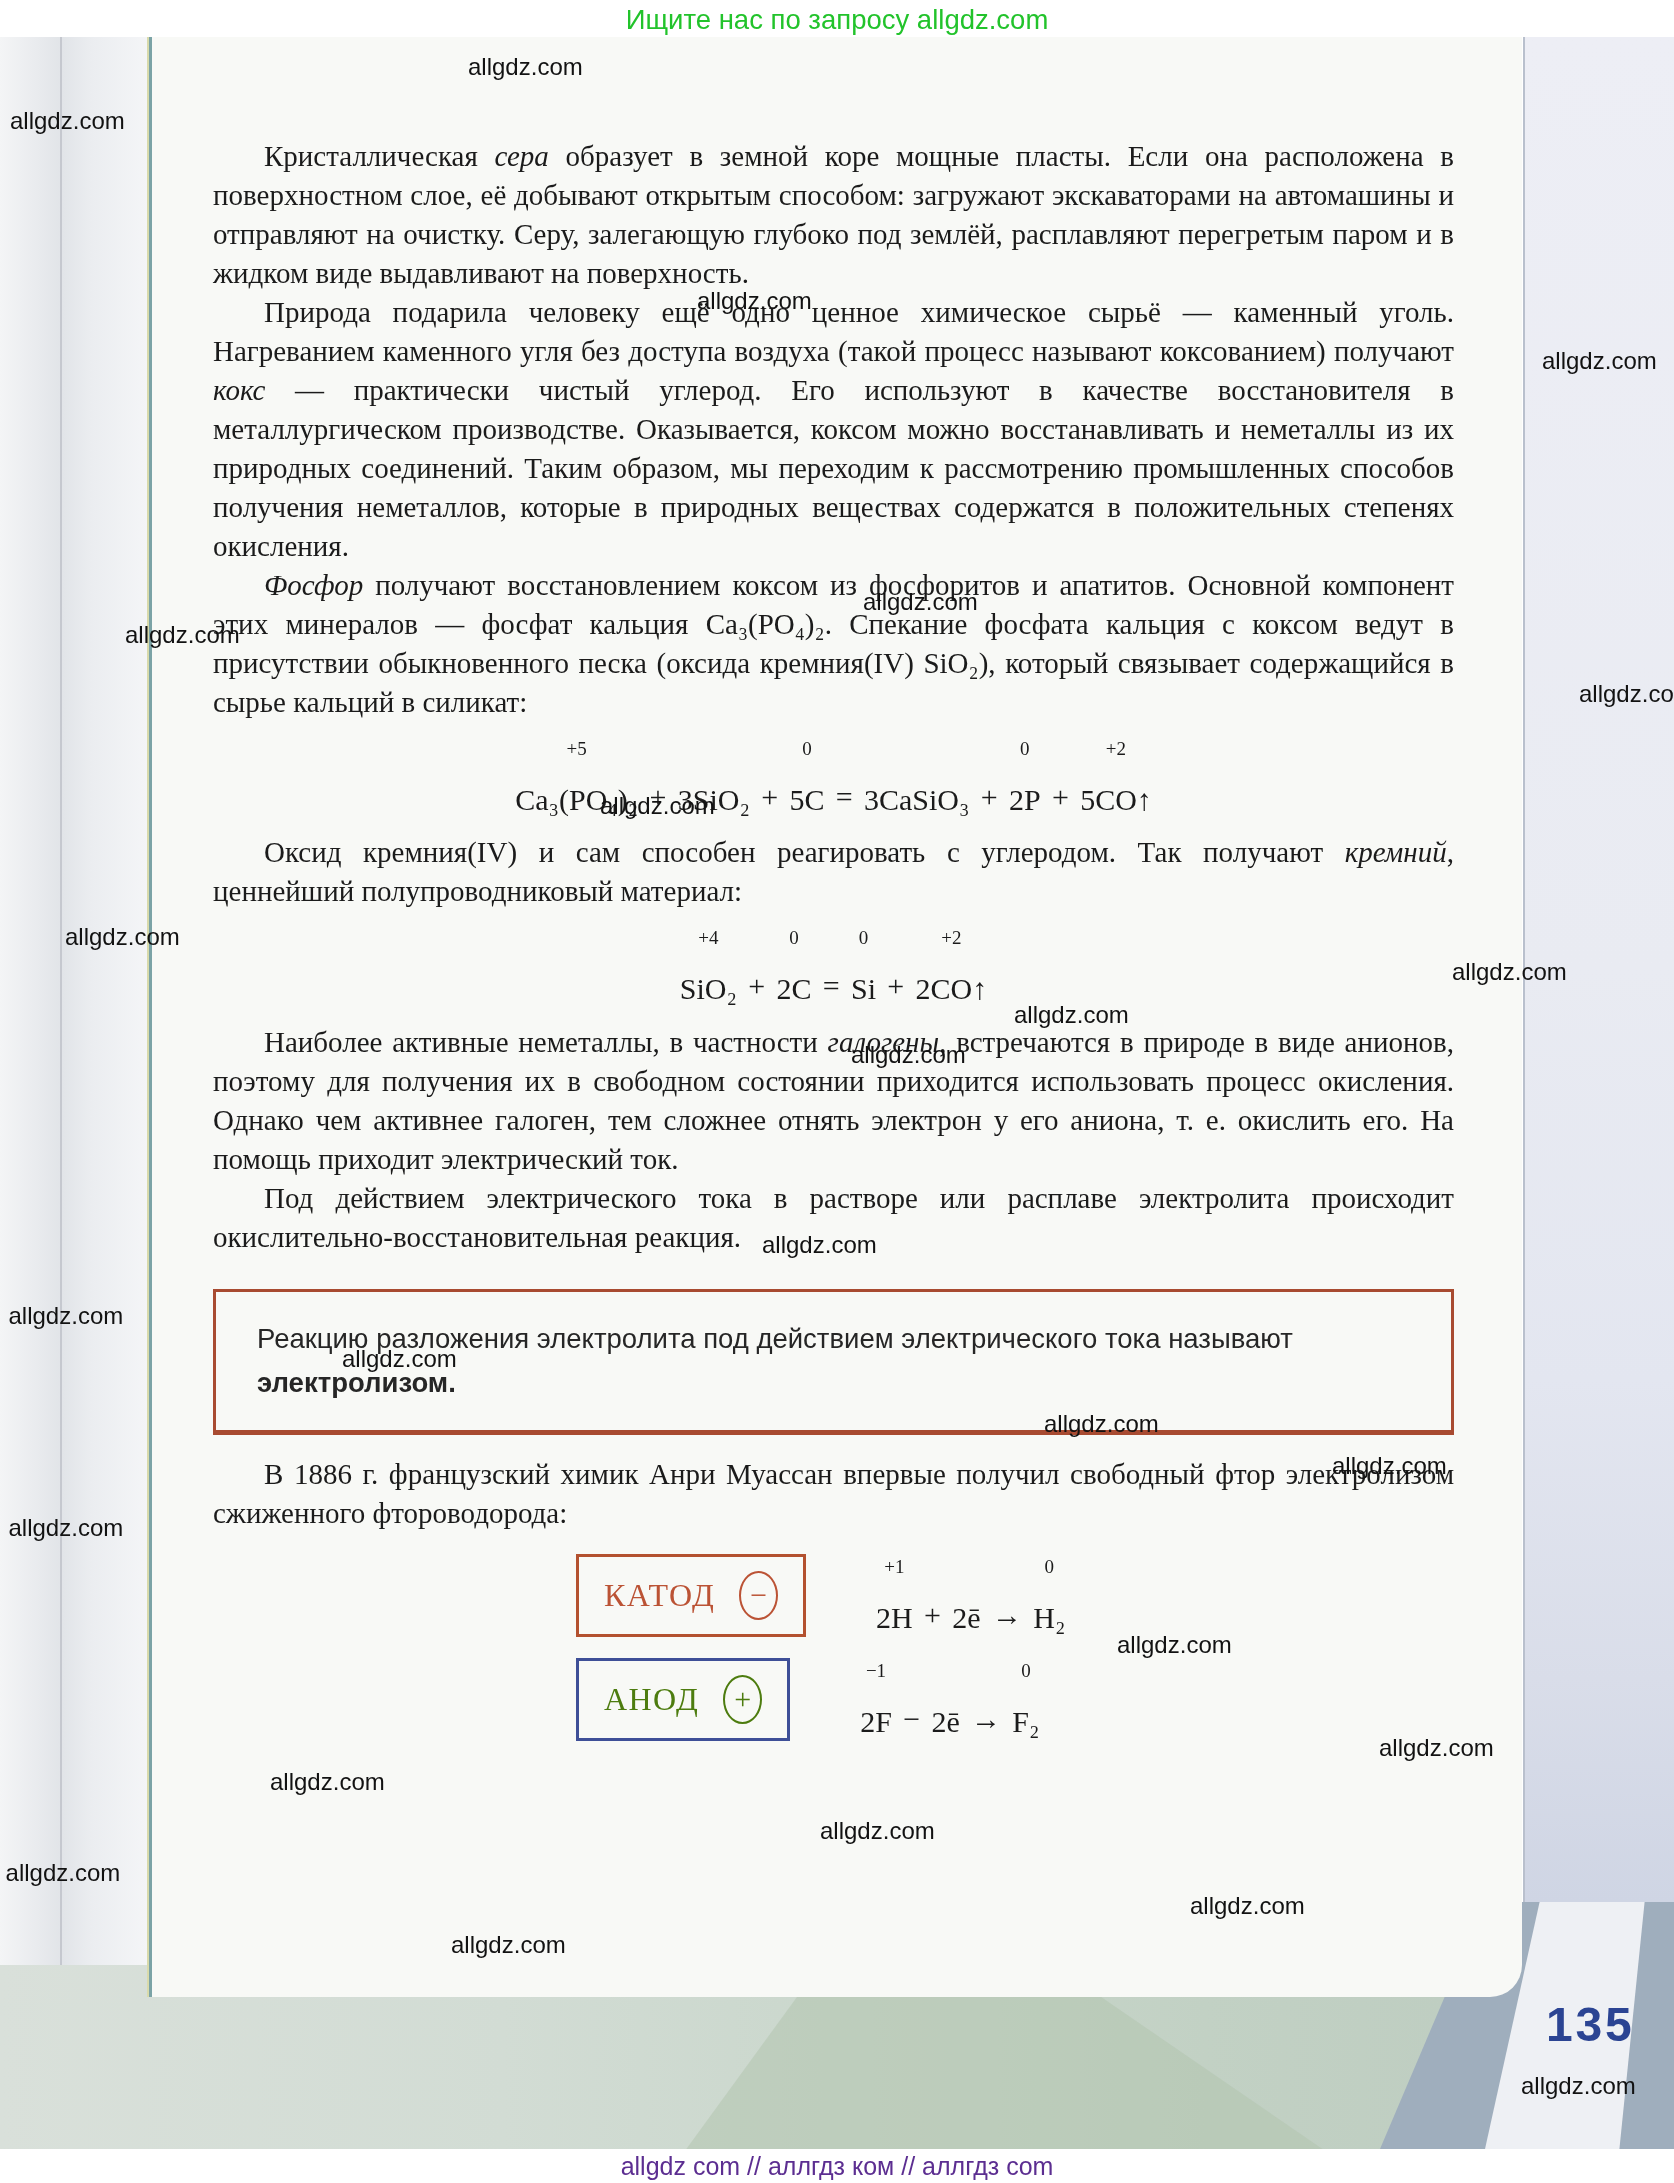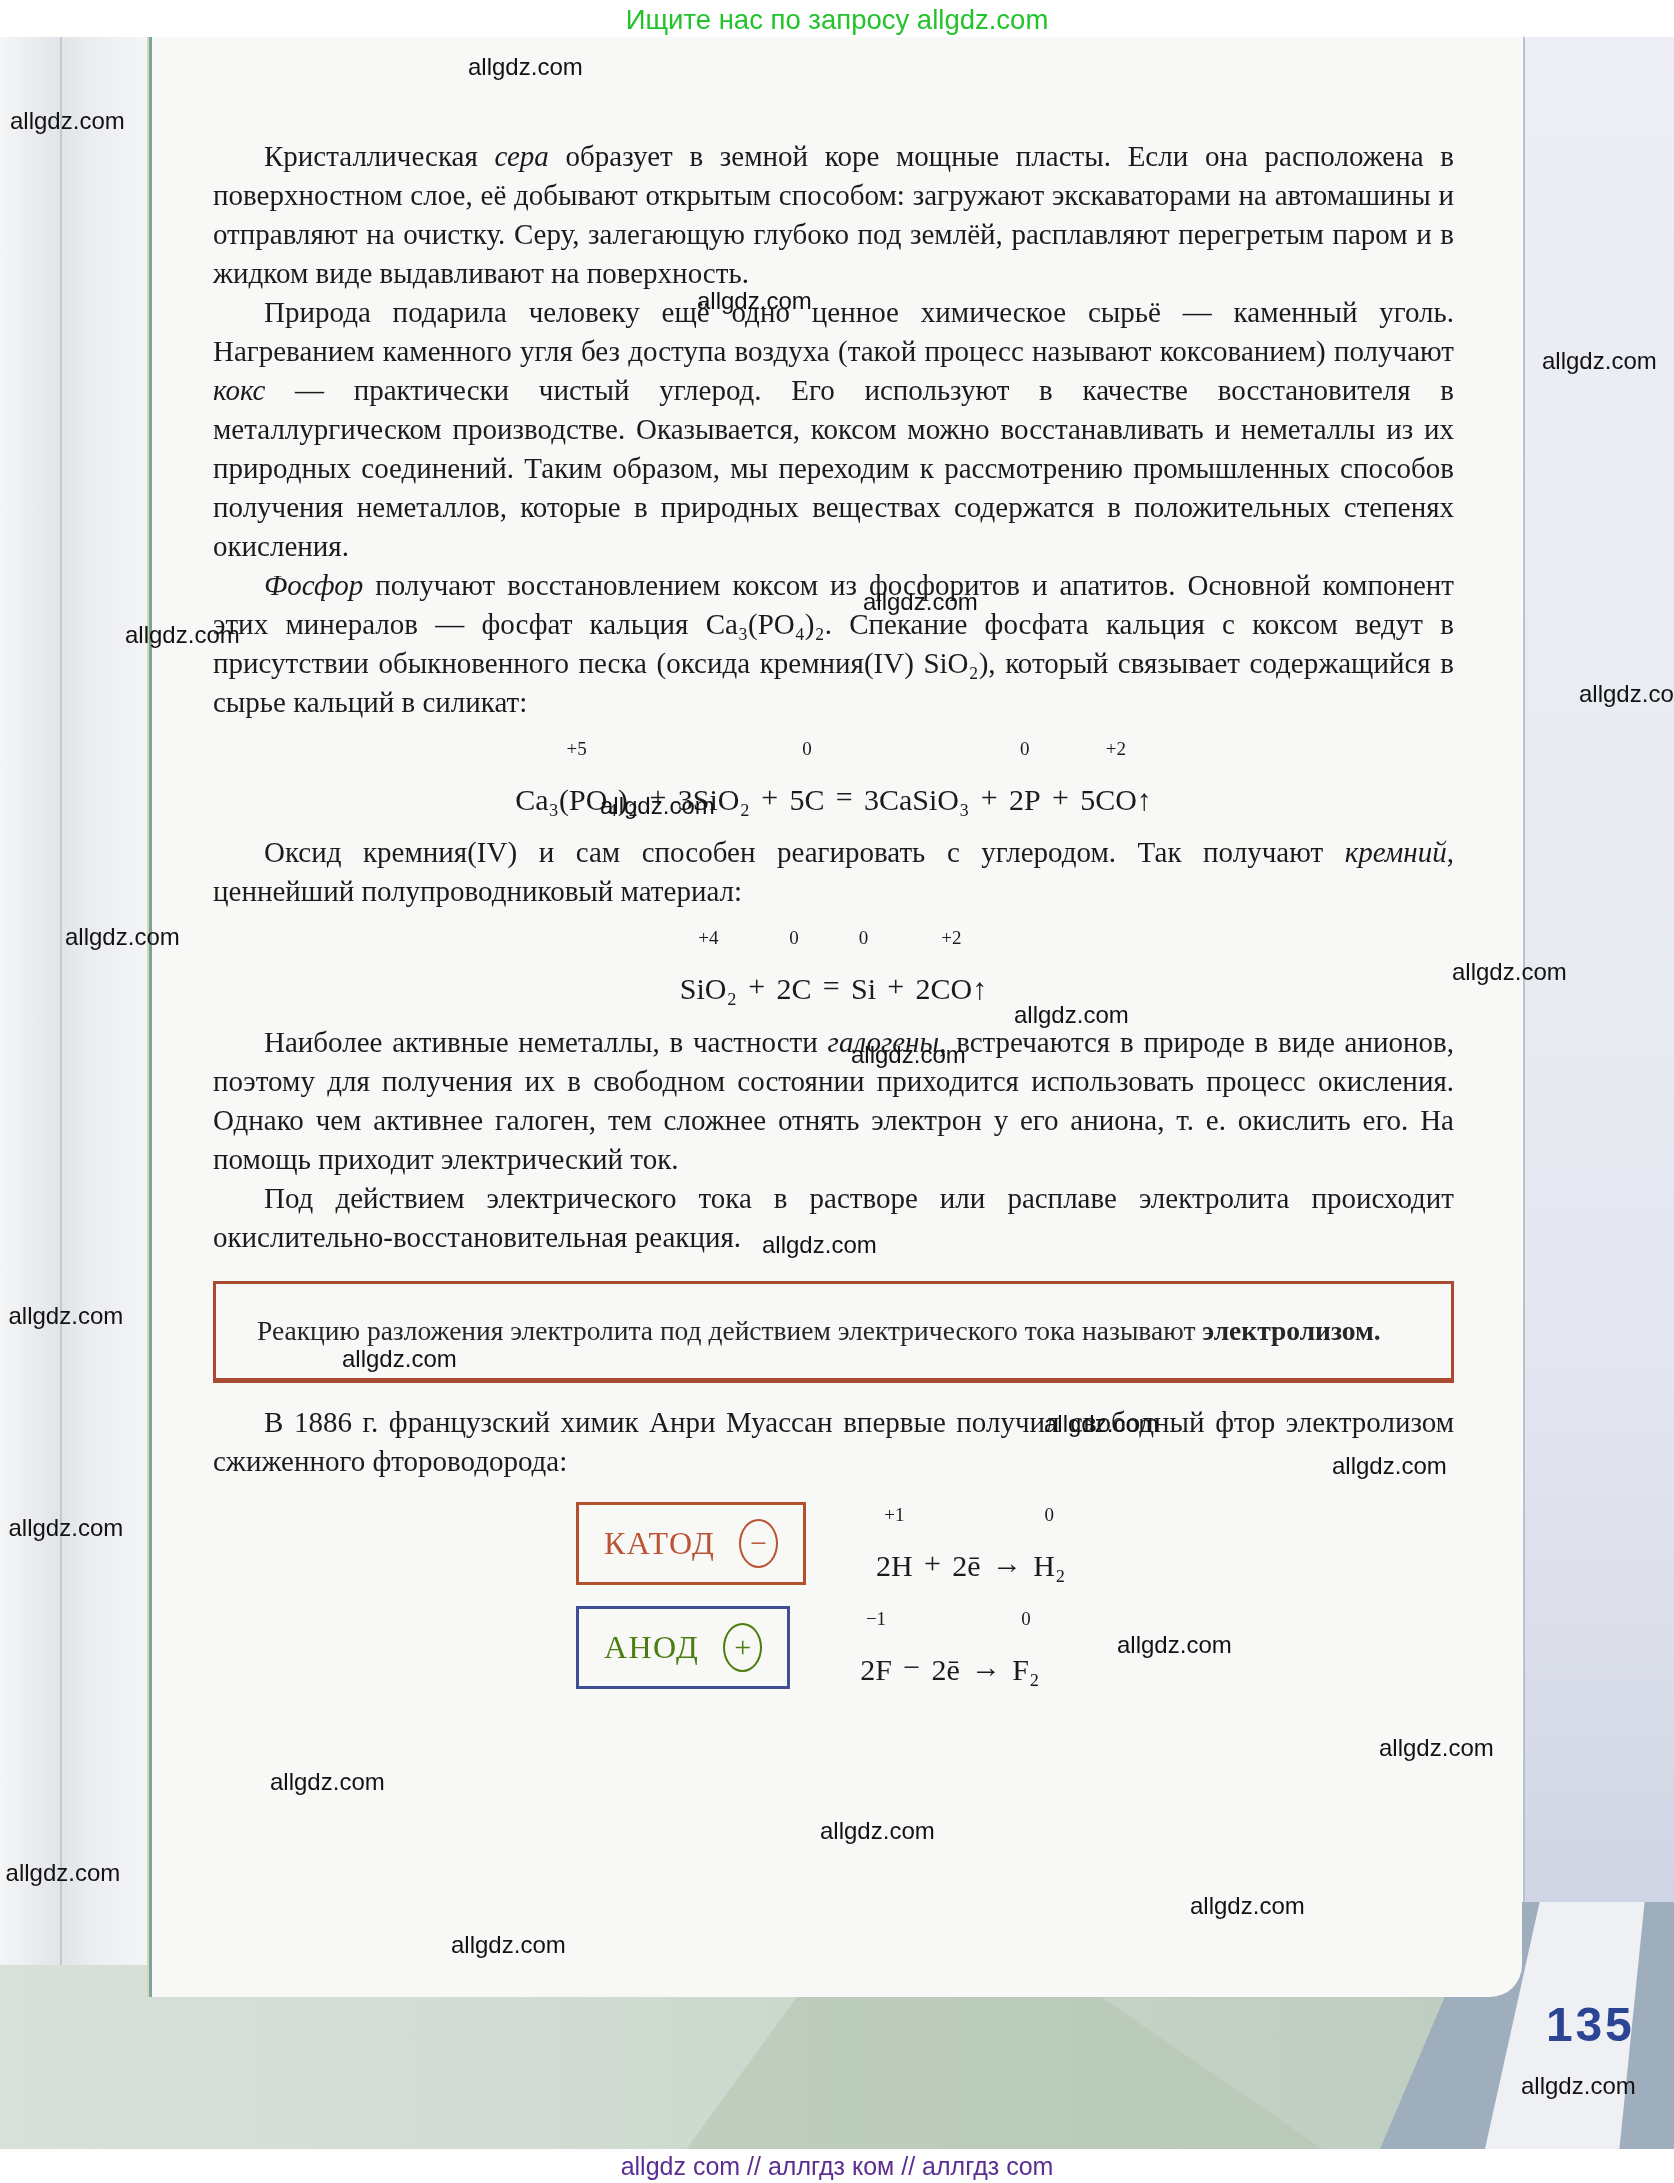--- a/index.html
+++ b/index.html
@@ -58,22 +58,22 @@
   .eq .ox { font-size:19px; line-height:1; }
   .eq .f { line-height:1.05; white-space:nowrap;margin-top:20px; }
   .eq .op { line-height:1.1; padding-bottom:2.1px; }
 
   .arrow-wrap { display:flex; flex-direction:column; align-items:center; gap:2.8px; margin:0 4.2px 4.2px; }
   .arrow-label { font-size:21px; line-height:1; }
 
   
   .def-box {
     border:3.5px solid #a84b31; border-bottom-width:5.6px;
-    margin:24px 0 20px; padding:25px 31px 25px 41px;
-    font-family:Liberation Serif, serif;
+    margin:32px 0 20px; padding:25px 31px 25px 41px;
+    font-family:Liberation Sans, sans-serif;
     font-size:27.5px; line-height:44px; color:#262626; text-align:left; text-indent:0;
   }
   .def-box b { font-weight:bold; }
 
   
   .electro-row { display:flex; align-items:center; gap:70px; margin:21px 0 0 363px; }
   .ebox { display:flex; align-items:center; gap:24px; padding:14px 25px; border:3.5px solid; background:transparent; }
   .ebox.cat { border-color:#b3512f; color:#bb5335; }
   .ebox.an  { border-color:#3e4f97; color:#4d7c0f; }
   .elabel { font-size:32px; letter-spacing:1.4px; line-height:1; }

